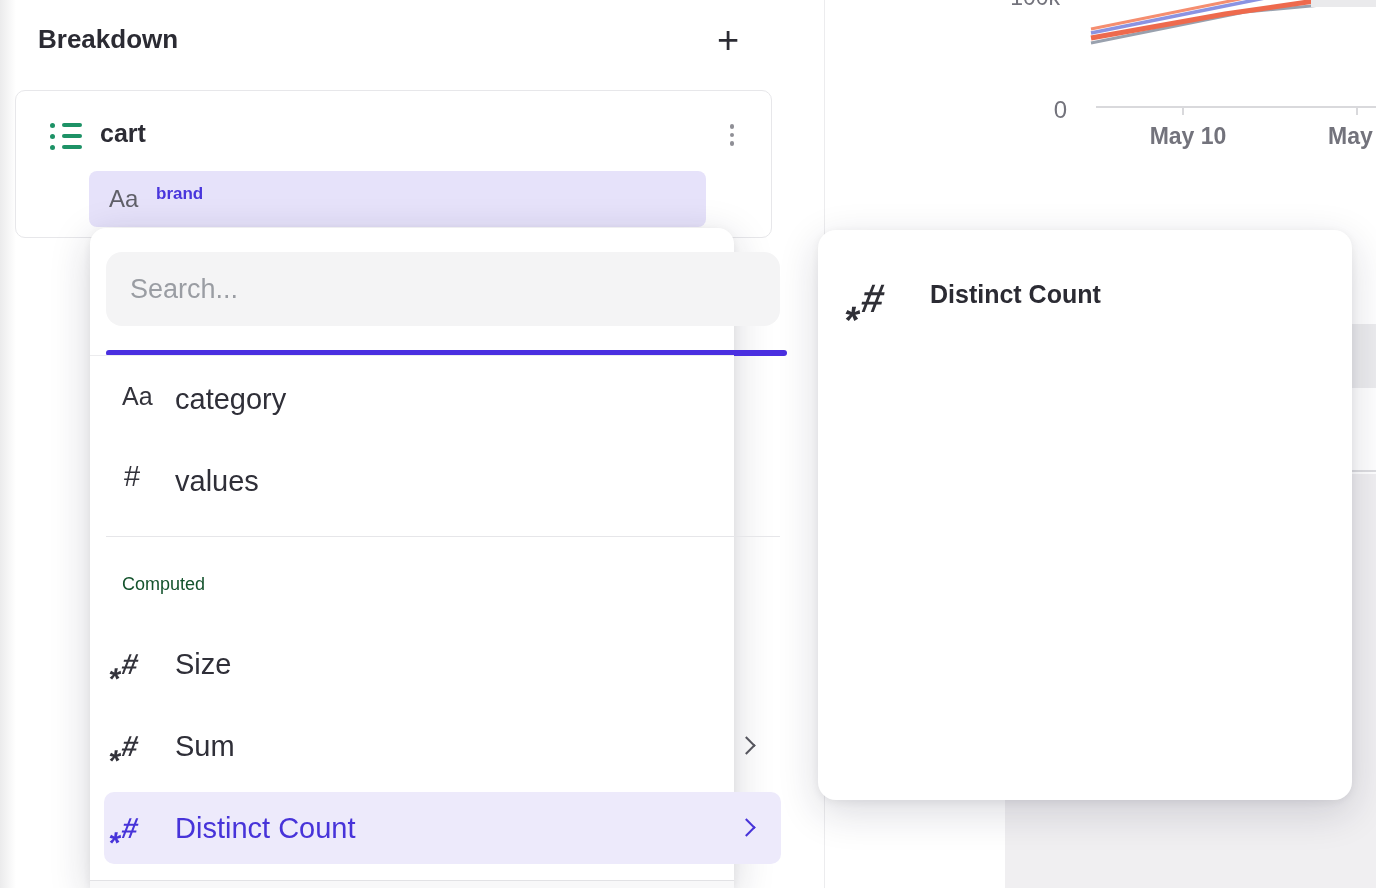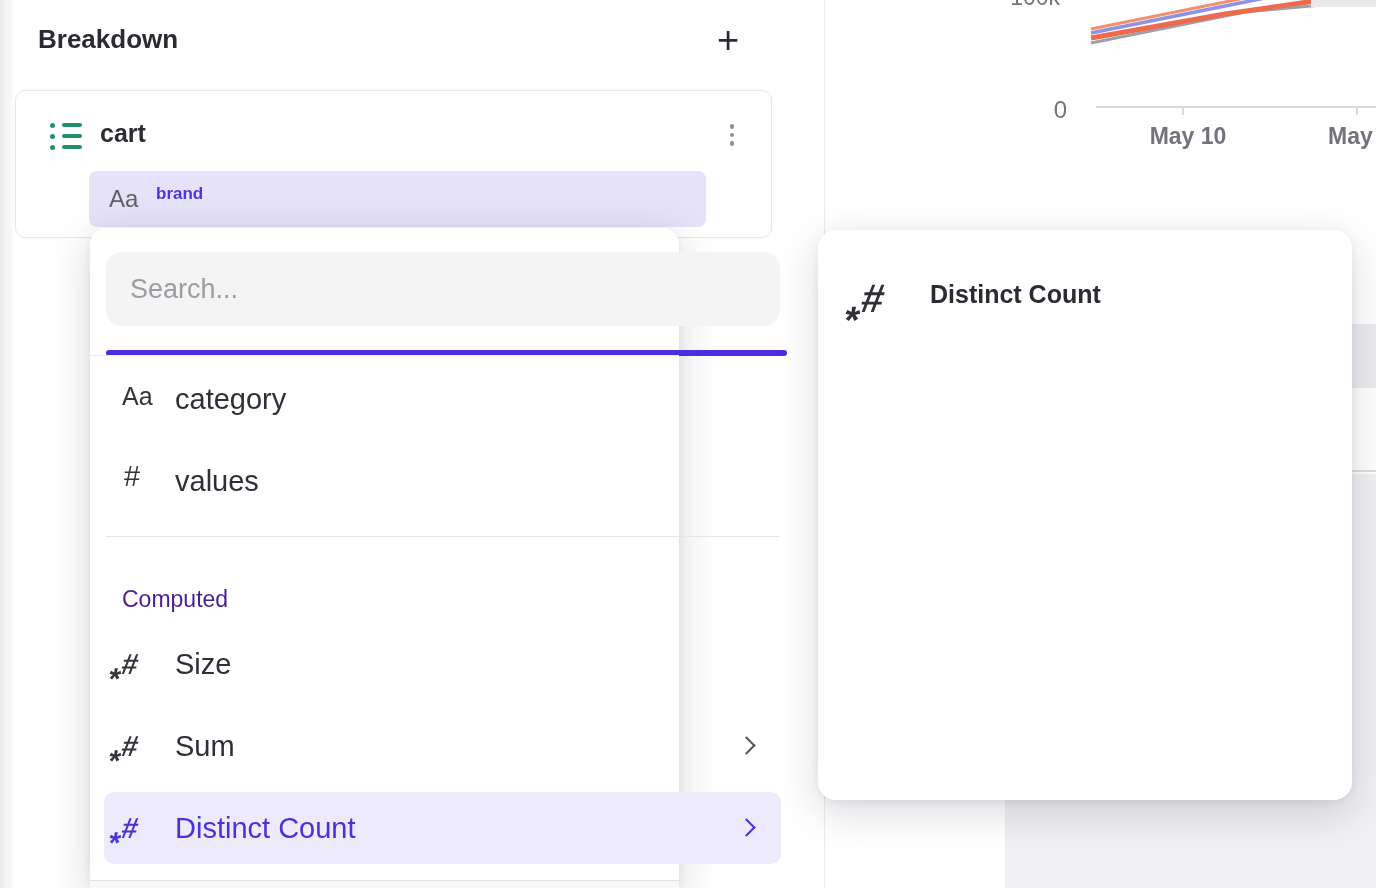--- a/index.html
+++ b/index.html
@@ -46,21 +46,21 @@
   .xlab.x1 { left:308px; width:110px; text-align:center; }
   .xlab.x2 { left:503px; }
   .top-strip { position:absolute; left:486px; top:0; right:0; height:7px; background:#eaeaec; }
 
   
   .bg-band { position:absolute; left:180px; right:0; top:324px; height:64px; background:#ececee; }
   .bg-hline { position:absolute; left:180px; right:0; top:470px; height:2px; background:#dddde0; }
   .bg-block { position:absolute; left:180px; right:0; top:474px; bottom:0; background:#f0eff1; }
 
   
-  .dropdown { position:absolute; left:90px; top:228px; width:589px; height:660px; background:#fff;
+  .dropdown { position:absolute; left:90px; top:228px; width:644px; height:660px; background:#fff;
               border-radius:16px 16px 0 0; z-index:3;
               box-shadow:0 10px 40px rgba(25,25,55,.18), 0 2px 8px rgba(0,0,0,.06);padding-left:44px; }
   .search-box { position:absolute; left:16px; top:24px; width:674px; height:74px;
                 background:#f4f4f5; border:none; border-radius:16px; padding:0 24px;
                 font-size:27px; color:#33333b; font-family:"Liberation Sans", sans-serif; outline:none; }
   .search-box::placeholder { color:#9a9da3; }
   .tab-underline { position:absolute; left:16px; top:122px; width:681px; height:6px;
                    border-radius:3px; background:#4a2fe0; }
   .tabs-border { position:absolute; left:0; top:127px; width:100%; height:1px; background:#ececee; }
 
@@ -69,21 +69,21 @@
   .dd-item .ic.hash { font-size:29px; top:11px; left:20px; }
   .dd-item .txt { position:absolute; left:71px; top:16px; font-size:29px; color:#2f2f38; }
   .dd-item.selected { background:#edeafb; }
   .dd-item.selected .txt, .dd-item.selected .cicon { color:#4733d9; }
 
   .cicon { position:relative; display:inline-block; font-weight:600; font-size:29px; color:#33333b;
            transform:skewX(-10deg); }
   .cicon .star { position:absolute; left:-11px; bottom:-15px; font-size:30px; font-weight:700; }
 
   .dd-divider { position:absolute; left:16px; width:674px; height:1px; background:#e6e6e9; }
-  .section-lbl { position:absolute; left:32px; font-size:23px; color:#4c1d95;margin-top:12px; }
+  .section-lbl { position:absolute; left:32px; font-size:18px; color:#14532d; }
 
   .chev { position:absolute; right:28px; top:25px; width:13px; height:13px;
           border-right:2.5px solid #55555e; border-top:2.5px solid #55555e; transform:rotate(45deg); }
   .dd-item.selected .chev { border-color:#4733d9; }
 
   .dd-footer-line { position:absolute; left:0; top:652px; width:100%; height:1px; background:#e2e2e5; }
   .dd-footer { position:absolute; left:0; top:653px; width:100%; height:7px; background:#f8f8f9; }
 
   
   .tooltip { position:absolute; left:818px; top:230px; width:534px; height:570px; background:#fff;

